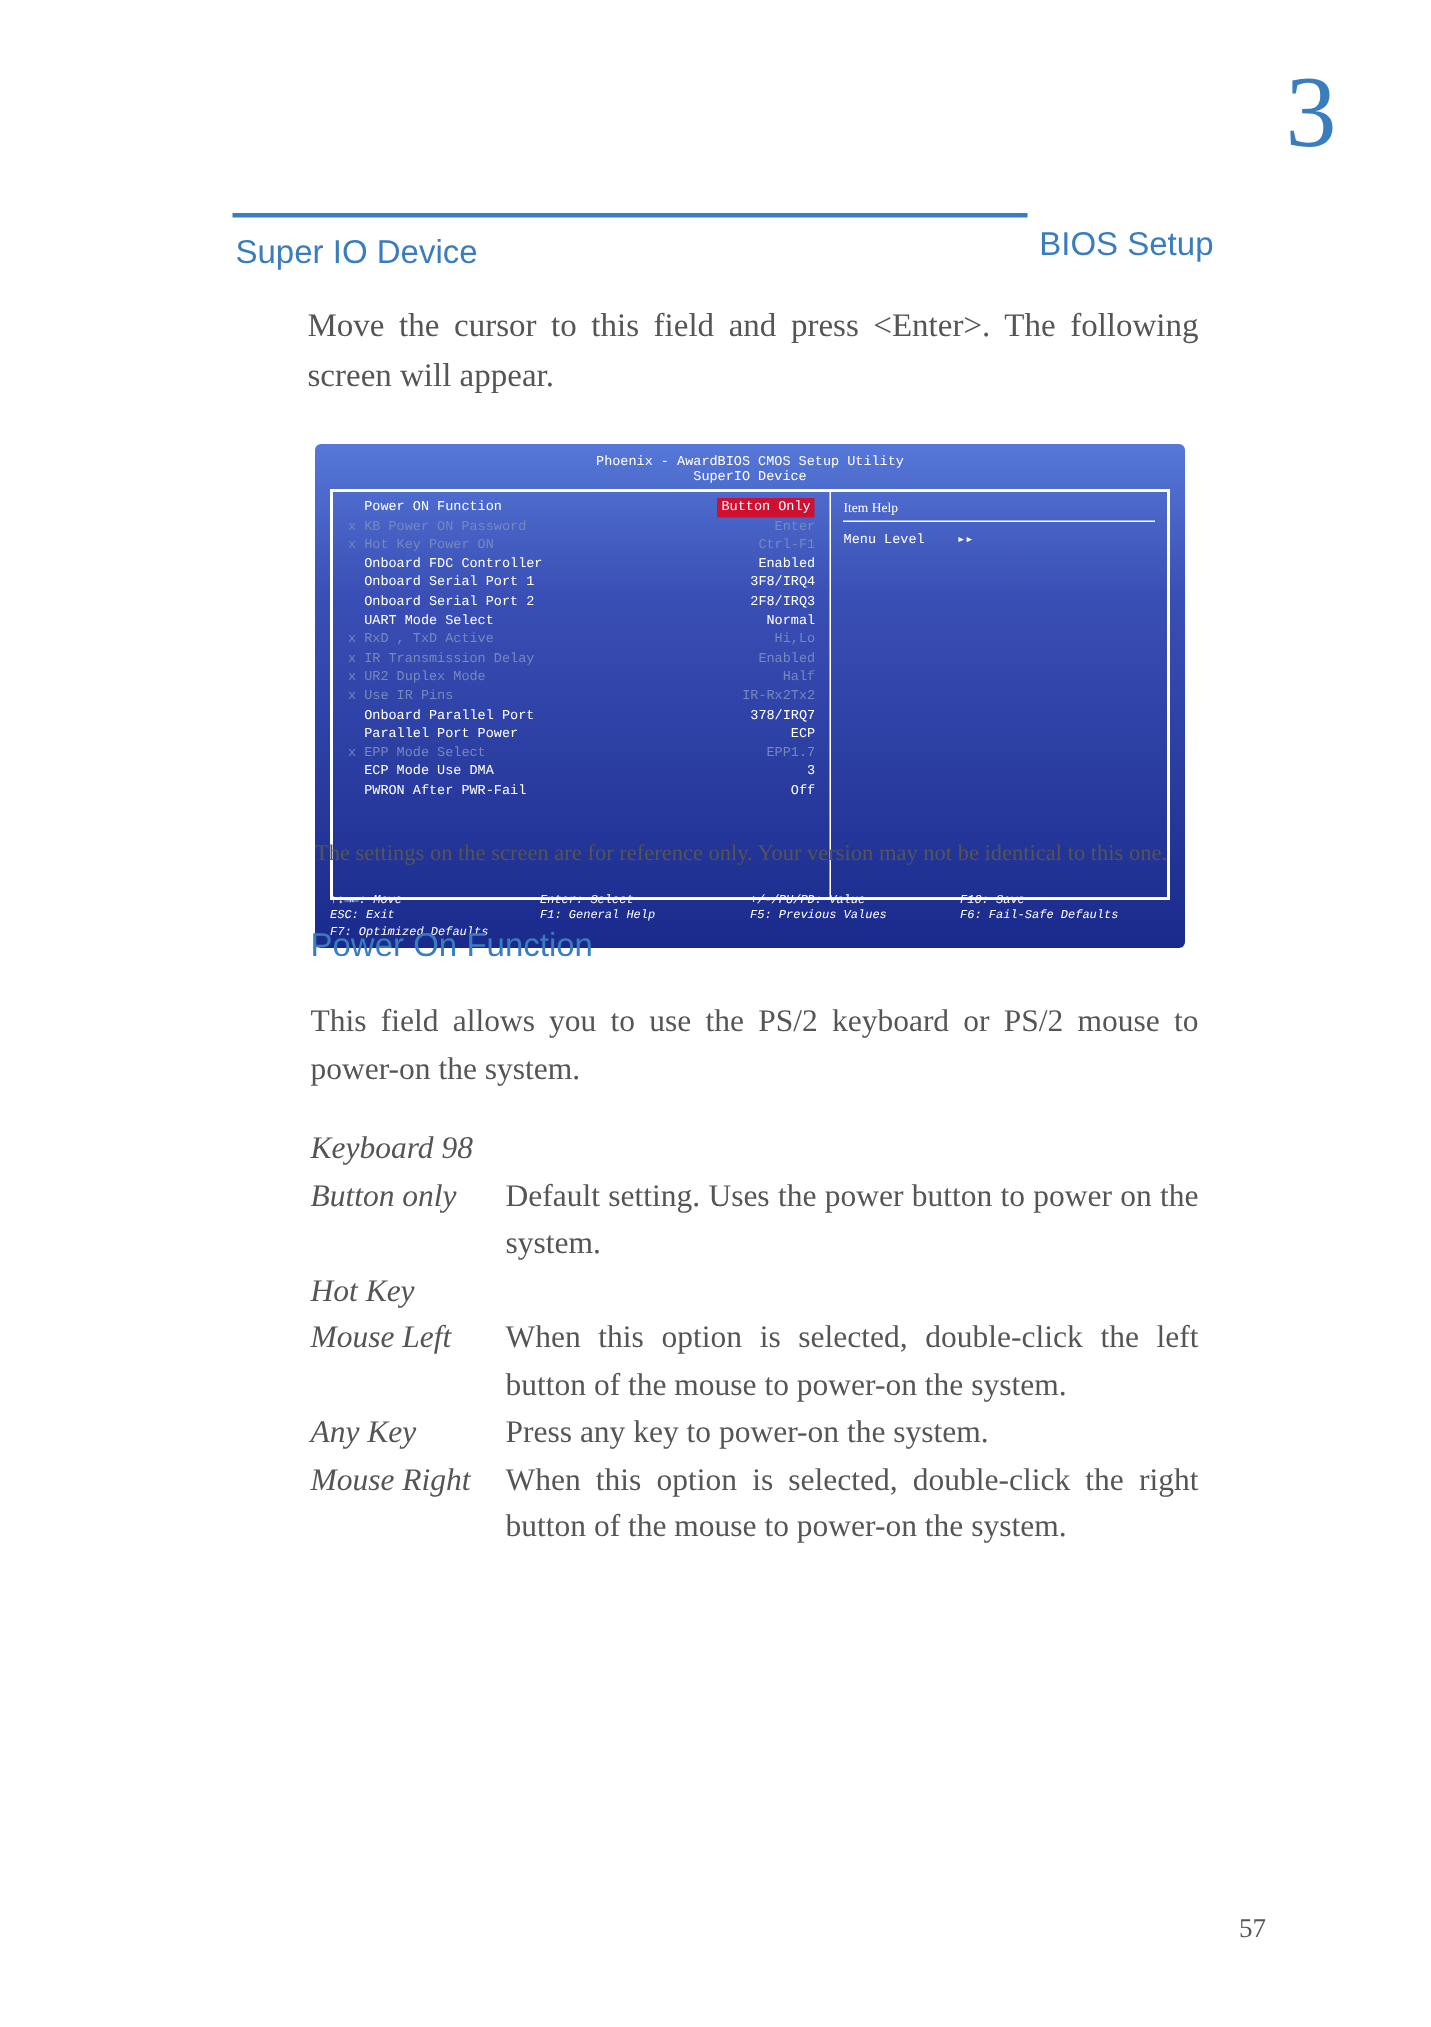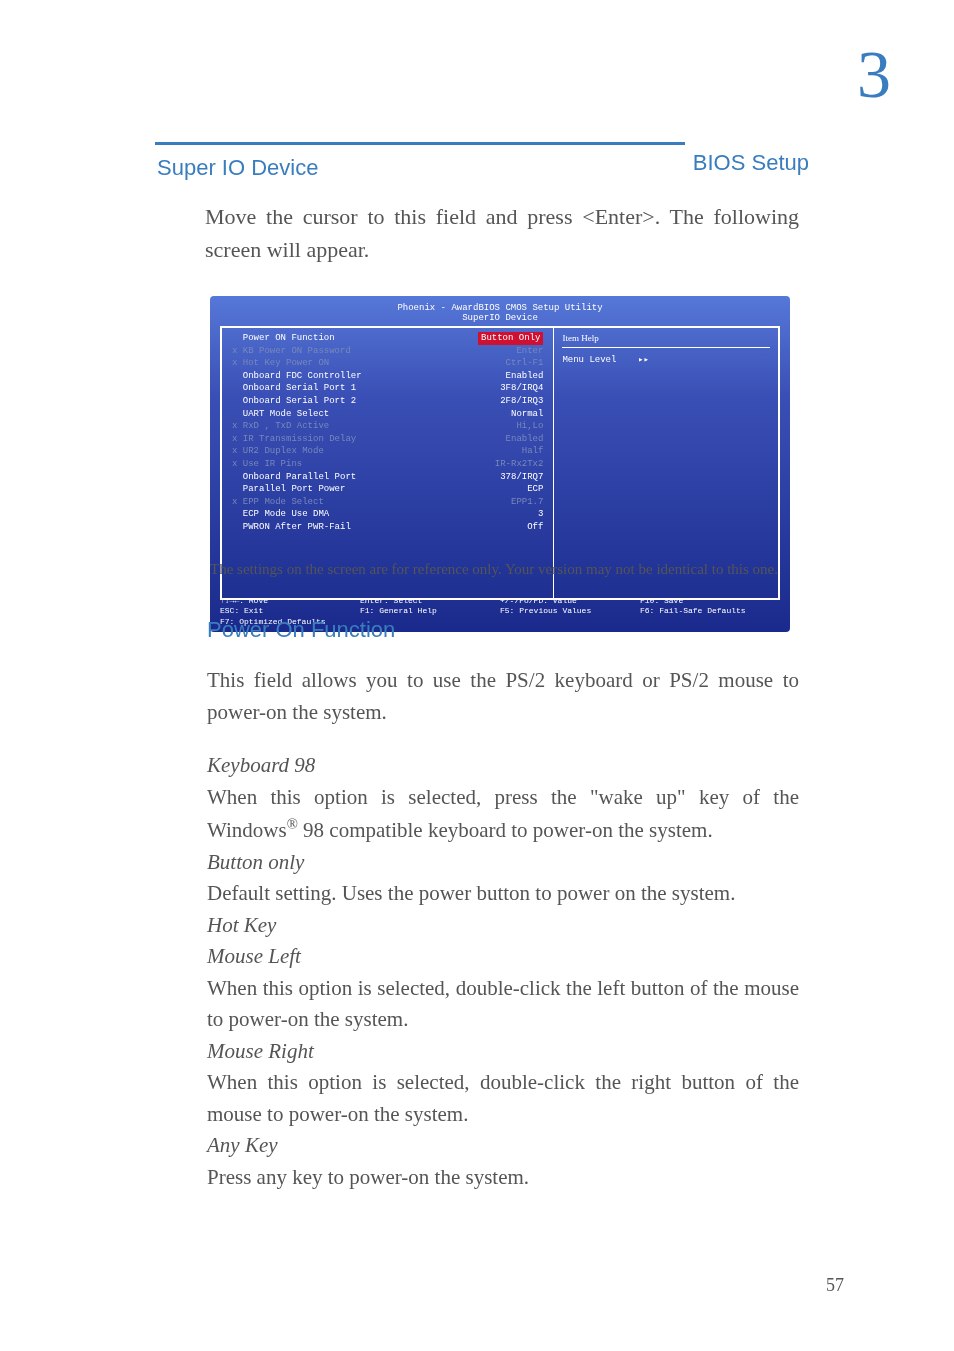--- a/index.html
+++ b/index.html
@@ -112,20 +112,21 @@
     bottom: 5px;
     left: 10px;
     right: 10px;
     font-size: 8px;
     display: flex;
     flex-wrap: wrap;
     line-height: 1.3;
   }
   .bios-footer-item {
     width: 25%;
+    font-style: italic;
   }
   .red-highlight {
     background: #D01030;
     padding: 0 3px;
     color: #fff;
     display: inline-block;
   }
   .bios-setting-row {
     display: flex;
     justify-content: space-between;
@@ -161,21 +162,20 @@
     top: 750px;
     left: 207px;
     right: 155px;
     font-size: 21px;
     color: #555;
   }
   .option-row {
     display: flex;
     margin-bottom: 0;
     line-height: 1.5;
-    flex-direction: column;
   }
   .option-label {
     width: 130px;
     flex-shrink: 0;
     font-style: italic;
   }
   .option-desc {
     flex: 1;
     text-align: justify;
   }
@@ -297,36 +297,35 @@
 
 <div class="caption">The settings on the screen are for reference only. Your version may not be identical to this one.</div>
 
 <div class="section-title power-on-title">Power On Function</div>
 
 <div class="power-on-intro">This field allows you to use the PS/2 keyboard or PS/2 mouse to power-on the system.</div>
 
 <div class="option-list" id="option-list">
     <div class="option-row">
       <div class="option-label">Keyboard 98</div>
-      <div class="option-desc"><span>When this option is selected, press the "wake up" key of the Windows</span><sup>®</sup><span> 98 compatible keyboard to power-on the system.</span></div>
     </div>
     <div class="option-row">
       <div class="option-label">Button only</div>
       <div class="option-desc">Default setting. Uses the power button to power on the system.</div>
     </div>
     <div class="option-row">
       <div class="option-label">Hot Key</div>
     </div>
     <div class="option-row">
       <div class="option-label">Mouse Left</div>
       <div class="option-desc">When this option is selected, double-click the left button of the mouse to power-on the system.</div>
     </div>
     <div class="option-row">
+      <div class="option-label">Any Key</div>
+      <div class="option-desc">Press any key to power-on the system.</div>
+    </div>
+    <div class="option-row">
       <div class="option-label">Mouse Right</div>
       <div class="option-desc">When this option is selected, double-click the right button of the mouse to power-on the system.</div>
     </div>
-    <div class="option-row">
-      <div class="option-label">Any Key</div>
-      <div class="option-desc">Press any key to power-on the system.</div>
-    </div>
   </div>
 
 <div class="page-number">57</div>
 
 </body></html>

